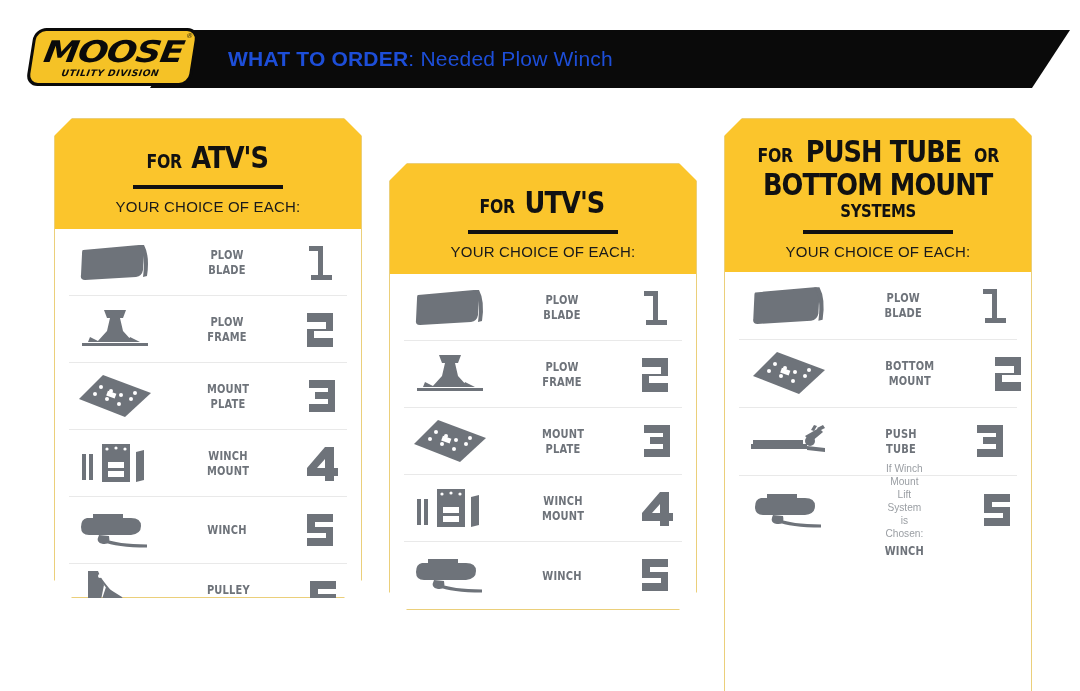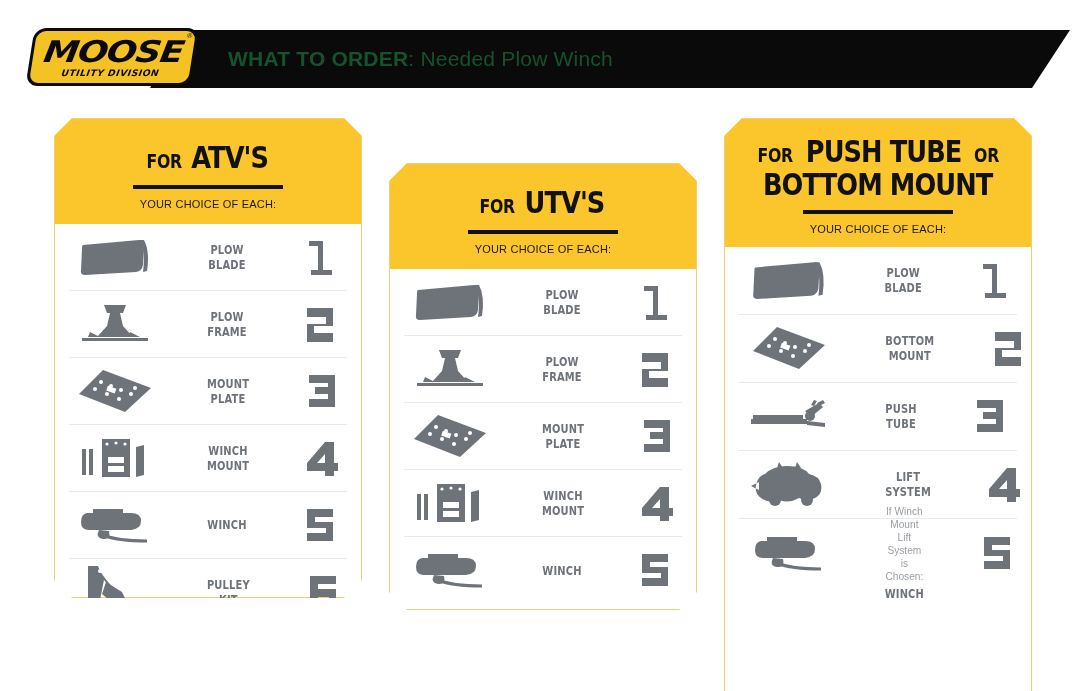--- a/index.html
+++ b/index.html
@@ -15,21 +15,21 @@
   .header { position: absolute; left: 0; top: 0; width: 1080px; height: 108px; }
   .header-bar {
     position: absolute; left: 150px; top: 30px;
     width: 920px; height: 58px;
     background: #0a0a0a;
     clip-path: polygon(38px 0, 920px 0, 882px 58px, 0 58px);
   }
   .header-title {
     position: absolute; left: 228px; top: 30px; height: 58px;
     display: flex; align-items: center;
-    color: #14532d; font-size: 21px; letter-spacing: .2px; white-space: nowrap;
+    color: #1d4ed8; font-size: 21px; letter-spacing: .2px; white-space: nowrap;
   }
   .header-title .strong { font-weight: 700; }
   .header-title .light { font-weight: 400; }
 
   
   .logo {
     position: absolute; left: 30px; top: 28px;
     width: 165px; height: 58px;
   }
   .logo-plate {
@@ -98,21 +98,21 @@
   .head-title .md {
     font-size: 18px; font-weight: 700; letter-spacing: -.4px;
     transform: scaleX(.92); display: inline-block;
   }
   .head-rule {
     width: 150px; height: 4px; background: #111;
     margin: 11px auto 9px;
   }
   .card.c3 .head-rule { margin-top: 9px; }
   .head-sub {
-    font-size: 11px; font-weight: 400; color: #1a1a1a;
+    font-size: 15px; font-weight: 400; color: #1a1a1a;
     letter-spacing: .2px;
   }
 
   .card-body { padding: 0 14px; }
 
   .row {
     display: flex; align-items: center;
     height: 67px;
     border-bottom: 1px solid #E9E9E9;
     gap: 43px;
@@ -413,20 +413,23 @@
       <div class="card-head">
         <div class="head-title">
           <div>
             <span class="sm">FOR</span>
             <span class="lg">PUSH TUBE</span>
             <span class="sm">OR</span>
           </div>
           <div>
             <span class="lg">BOTTOM MOUNT</span>
           </div>
+          <div>
+            <span class="md">SYSTEMS</span>
+          </div>
         </div>
         <div class="head-rule"></div>
         <div class="head-sub">YOUR CHOICE OF EACH:</div>
       </div>
       <div class="card-body">
 
         <div class="row">
           <div class="row-icon">
             <svg width="80" height="42" viewBox="0 0 72 40">
                 <path fill="currentColor" d="M4 8 L60 3 Q66 3 65 9 L64 28 Q63 34 57 35 L6 38 Q1 38 2 33 L3 12 Q3 8 4 8 Z"></path>
@@ -474,35 +477,20 @@
               </svg>
           </div>
           <div class="row-label">PUSH TUBE</div>
           <div class="row-num">
             <svg width="34" height="40" viewBox="0 0 34 40">
                 <path fill="currentColor" d="M4 4 h26 v32 H4 v-8 h19 v-5 H10 v-7 h13 v-4 H4 z"></path>
               </svg>
           </div>
         </div>
 
-        <div class="row">
-          <div class="row-icon">
-            <svg width="80" height="48" viewBox="0 0 80 48">
-                <path fill="currentColor" d="M16 14 q8-8 22-8 q16 0 22 8 q10 2 12 10 q2 10-6 14 q-8 4-16 0 q-10 6-20 2 q-10 4-18-2 q-8-6-4-16 q2-6 8-8z M10 22 l-8 4 8 4z M30 2 l4 6 h-6z M48 2 l4 6 h-6z"></path>
-                <circle cx="26" cy="40" r="6" fill="currentColor"></circle>
-                <circle cx="58" cy="40" r="6" fill="currentColor"></circle>
-              </svg>
-          </div>
-          <div class="row-label">LIFT SYSTEM</div>
-          <div class="row-num">
-            <svg width="34" height="40" viewBox="0 0 34 40">
-                <path fill="currentColor" d="M20 4 h9 v21 h4 v8 h-4 v5 h-9 v-5 H2 v-8 L20 4 z M20 16 l-8 9 h8 z"></path>
-              </svg>
-          </div>
-        </div>
 
         <div class="row">
           <div class="row-icon">
             <svg width="76" height="40" viewBox="0 0 76 40">
                 <path fill="currentColor" d="M10 8 h44 q10 0 10 8 t-10 9 H12 q-8 0 -8-8 t6-9 z M16 4 h30 v5 H16z M22 25 q-4 8 4 9 t6-8z"></path>
                 <path fill="none" stroke="currentColor" stroke-width="3" d="M26 30 q14 6 44 6"></path>
               </svg>
           </div>
           <div class="row-label">
             <span class="note">If Winch Mount Lift System is Chosen:</span>

